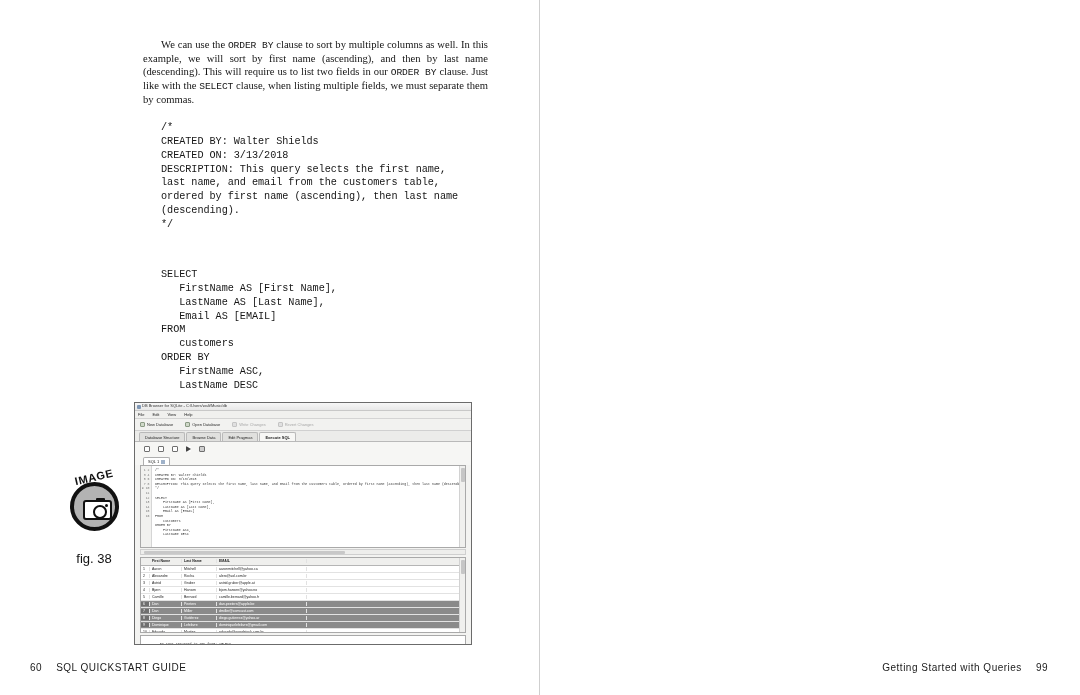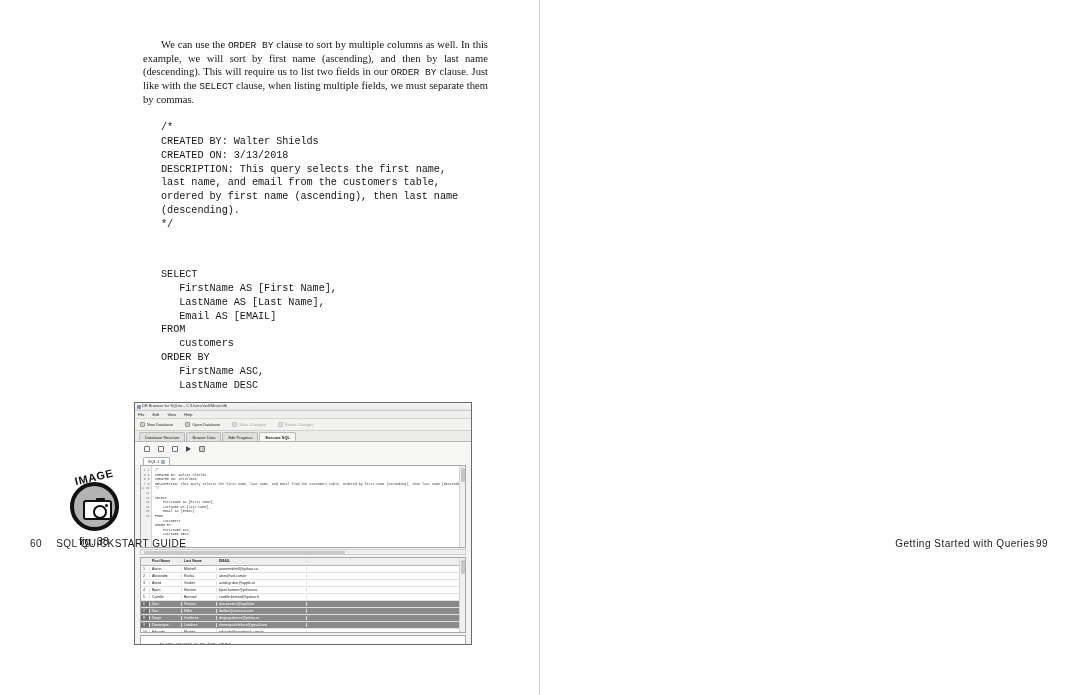--- a/index.html
+++ b/index.html
@@ -7,21 +7,21 @@
   body {
     width:1080px; height:695px;
     background:#ffffff;
     font-family:"Liberation Serif", serif;
     color:#1a1a1a;
     overflow:hidden;
     position:relative;
   }
 
   .spread { position:absolute; inset:0; display:flex; }
-  .page { position:relative; height:571px; }
+  .page { position:relative; height:695px; }
   .page-left { width:540px; }
   .page-right { width:540px; }
 
   .spine {
     position:absolute; left:539px; top:0; width:1px; height:695px;
     background:#cfcfcf;
   }
 
   
   .para {
@@ -64,21 +64,21 @@
     font-weight:bold; font-size:11px; letter-spacing:0.6px;
     color:#111;
   }
   .badge-circle {
     width:49px; height:49px; border-radius:50%;
     background:#b3b3b3; border:4px solid #111;
     margin:10px auto 0; position:relative;
   }
   .badge-cap {
     font-family:"Liberation Sans", sans-serif;
-    font-size:11px; color:#111; margin-top:4px;
+    font-size:13px; color:#111; margin-top:20px;
   }
   .cam {
     position:absolute; left:9px; top:14px; width:29px; height:20px;
     border:2.4px solid #111; border-radius:3px; background:#fff;
   }
   .cam:after {
     content:""; position:absolute; left:8px; top:3px;
     width:10px; height:10px; border-radius:50%; border:2.4px solid #111;
   }
   .cam-b {
@@ -220,21 +220,21 @@
     padding:2px 0 0 3px; white-space:pre; position:relative;
   }
 
   
   .footer {
     position:absolute; bottom:22px;
     font-family:"Liberation Sans", sans-serif;
     font-size:10px; letter-spacing:0.5px; color:#1a1a1a;
   }
   .footer-left { left:30px; display:flex; gap:14px; }
-  .footer-right { right:32px; display:flex; gap:1px;margin-left:23px; }
+  .footer-right { right:32px; display:flex; gap:14px;margin-left:23px; }
 </style>
 </head>
 <body>
 
 <div class="spread">
 
   <div class="page page-left">
 
     <div class="para lp-body">
       We can use the <span class="mono">ORDER BY</span> clause to sort by multiple columns as well. In this example, we will sort by first name (ascending), and then by last name (descending). This will require us to list two fields in our <span class="mono">ORDER BY</span> clause. Just like with the <span class="mono">SELECT</span> clause, when listing multiple fields, we must separate them by commas.

